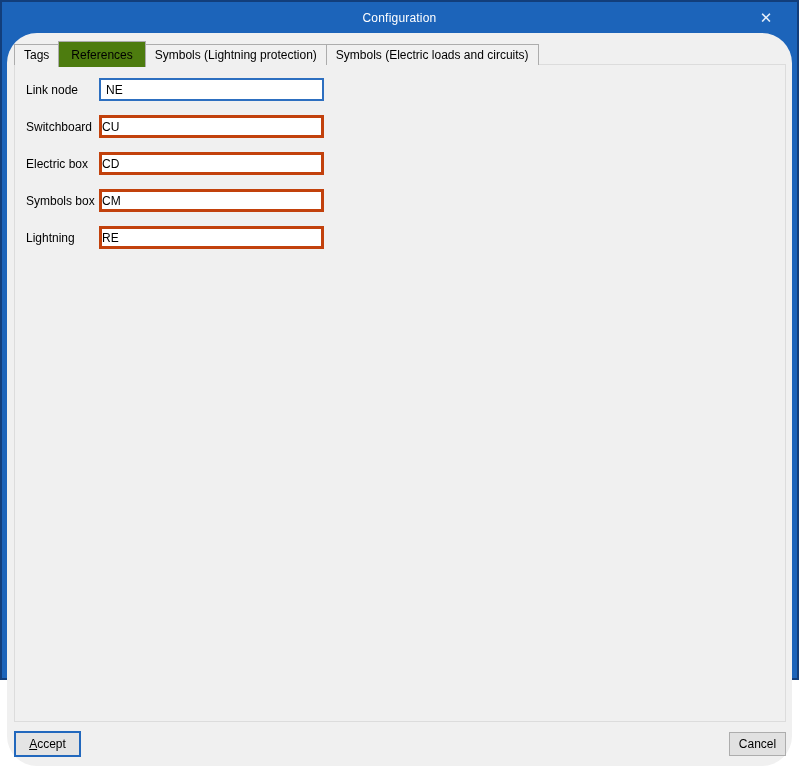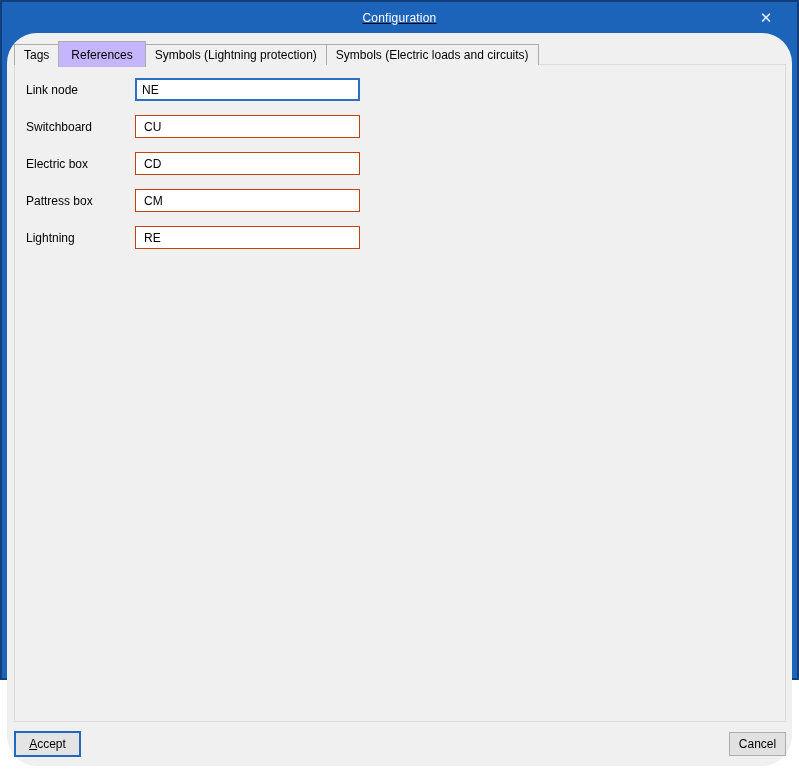--- a/index.html
+++ b/index.html
@@ -9,21 +9,20 @@
     font-size: 12px; color: #000;
     background: #fff;
     overflow: hidden;
   }
   .window {
     position: relative;
     width: 799px; height: 680px;
     box-sizing: border-box;
     background: #1C64BA;              
     border: 2px solid #123E7B;        
-    text-decoration: underline;
   }
   .titlebar {
     position: relative;
     height: 31px;
     display: flex; align-items: center; justify-content: center;
     color: #fff;
   }
   .titlebar .title { font-size: 12px; letter-spacing: 0.2px; }
   .close-btn {
     position: absolute; right: 14px; top: 0;
@@ -51,53 +50,52 @@
     display: flex; align-items: center;
     background: #F0F0F0;
     border: 1px solid #ACACAC;
     border-bottom: none;
     margin-right: -1px;
     white-space: nowrap;
     cursor: default;
   }
   .tab.active {
     height: 26px;
-    background: #c4b5fd;
+    background: #4d7c0f;
     margin-bottom: -2px;
     padding: 0 12px;
     position: relative; z-index: 3;
   }
   
   .pane {
     position: absolute;
     left: 7px; right: 6px; top: 31px; bottom: 44px;
     box-sizing: border-box;
     border: 1px solid #DCDCDC;
     background: #F0F0F0;
     z-index: 1;
     padding: 13px 0 0 11px;
   }
   .form-row {
     display: flex; align-items: center;
     margin-bottom: 14px;
     height: 23px;
-    gap: 36px;
   }
   .form-row label {
     width: 73px;
     flex: none;
   }
   .form-row input {
     box-sizing: border-box;
     width: 225px; height: 23px;
-    border: 1px solid #c2410c;
+    border: 3px solid #c2410c;
     background: #fff;
     font-family: "Liberation Sans", "DejaVu Sans", sans-serif;
     font-size: 12px;
-    padding: 0 8px;
+    padding: 0 0;
     outline: none;
   }
   .form-row input.focused {
     border: 2px solid #2D6FC0;
     padding: 4px 5px;
   }
   
   .footer {
     position: absolute; left: 0; right: 0; bottom: 0;
     height: 44px;
@@ -163,21 +161,21 @@
         <label>Switchboard</label>
         <input type="text" value="CU" style="">
       </div>
 
       <div class="form-row">
         <label>Electric box</label>
         <input type="text" value="CD" style="">
       </div>
 
       <div class="form-row">
-        <label>Pattress box</label>
+        <label>Symbols box</label>
         <input type="text" value="CM" style="">
       </div>
 
       <div class="form-row">
         <label>Lightning</label>
         <input type="text" value="RE" style="">
       </div>
 
     </div>
 

